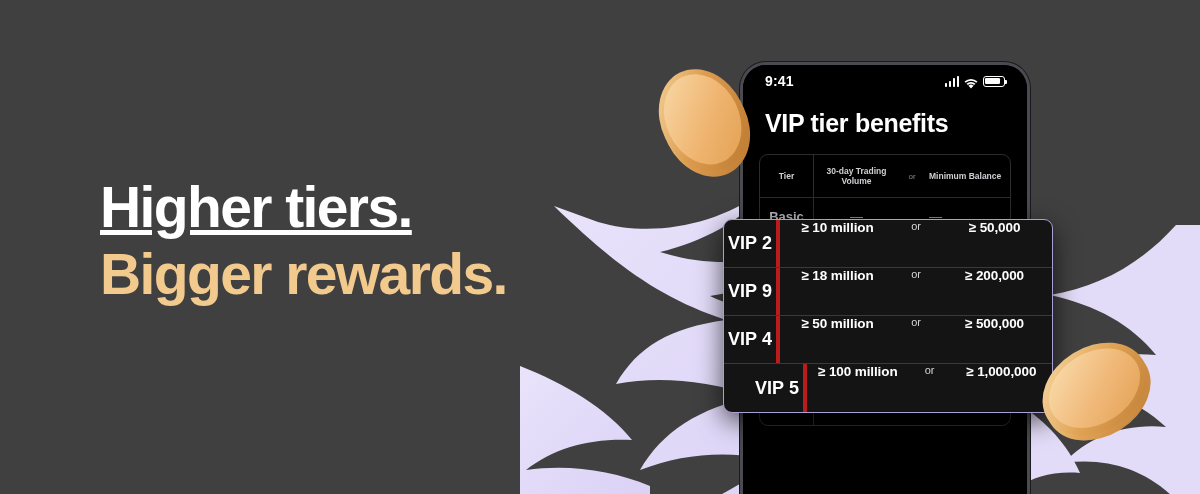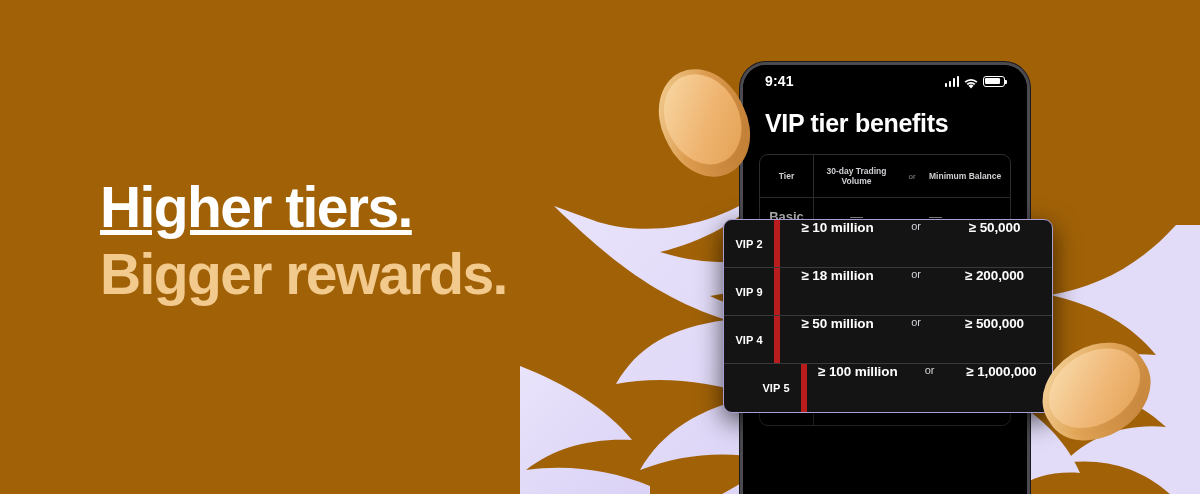--- a/index.html
+++ b/index.html
@@ -5,21 +5,21 @@
   * { margin:0; padding:0; box-sizing:border-box; }
   html, body {
     width:1200px; height:494px;
     background:#000;
     overflow:hidden;
     font-family:"Liberation Sans", sans-serif;
   }
   .stage {
     position:relative;
     width:1200px; height:494px;
-    background:#a16207;
+    background:#404040;
     overflow:hidden;
   }
 
   
   .headline {
     position:absolute;
     left:100px; top:174px;
     z-index:8;
   }
   .headline .line {
@@ -134,22 +134,22 @@
     border:1.6px solid #A99FD0;
     border-radius:9px;
     overflow:hidden;
     box-shadow:0 8px 26px rgba(0,0,0,0.65);
   }
   .hrow { display:flex; height:25%; border-bottom:1px solid #3a3a3c; }
   .hrow:last-child { border-bottom:none;padding-left:27px; }
   .hcell-tier {
     width:56px; flex:none;
     display:flex; align-items:center; justify-content:center;
-    border-right:6px solid #b91c1c;
-    color:#ffffff; font-size:11px; font-weight:600;
+    border-right:4px solid #b91c1c;
+    color:#ffffff; font-size:18px; font-weight:600;
     letter-spacing:0.1px;
   }
   .hcell-vals {
     flex:1; display:flex; align-items:flex-start;
     color:#ffffff; font-size:13.5px; font-weight:700;
     letter-spacing:-0.1px;
   }
   .hv1 { flex:1.15; text-align:center; }
   .hvor { width:42px; text-align:center; font-size:11px; font-weight:400; color:#d5d5da; }
   .hv2 { flex:1.15; text-align:center; }

